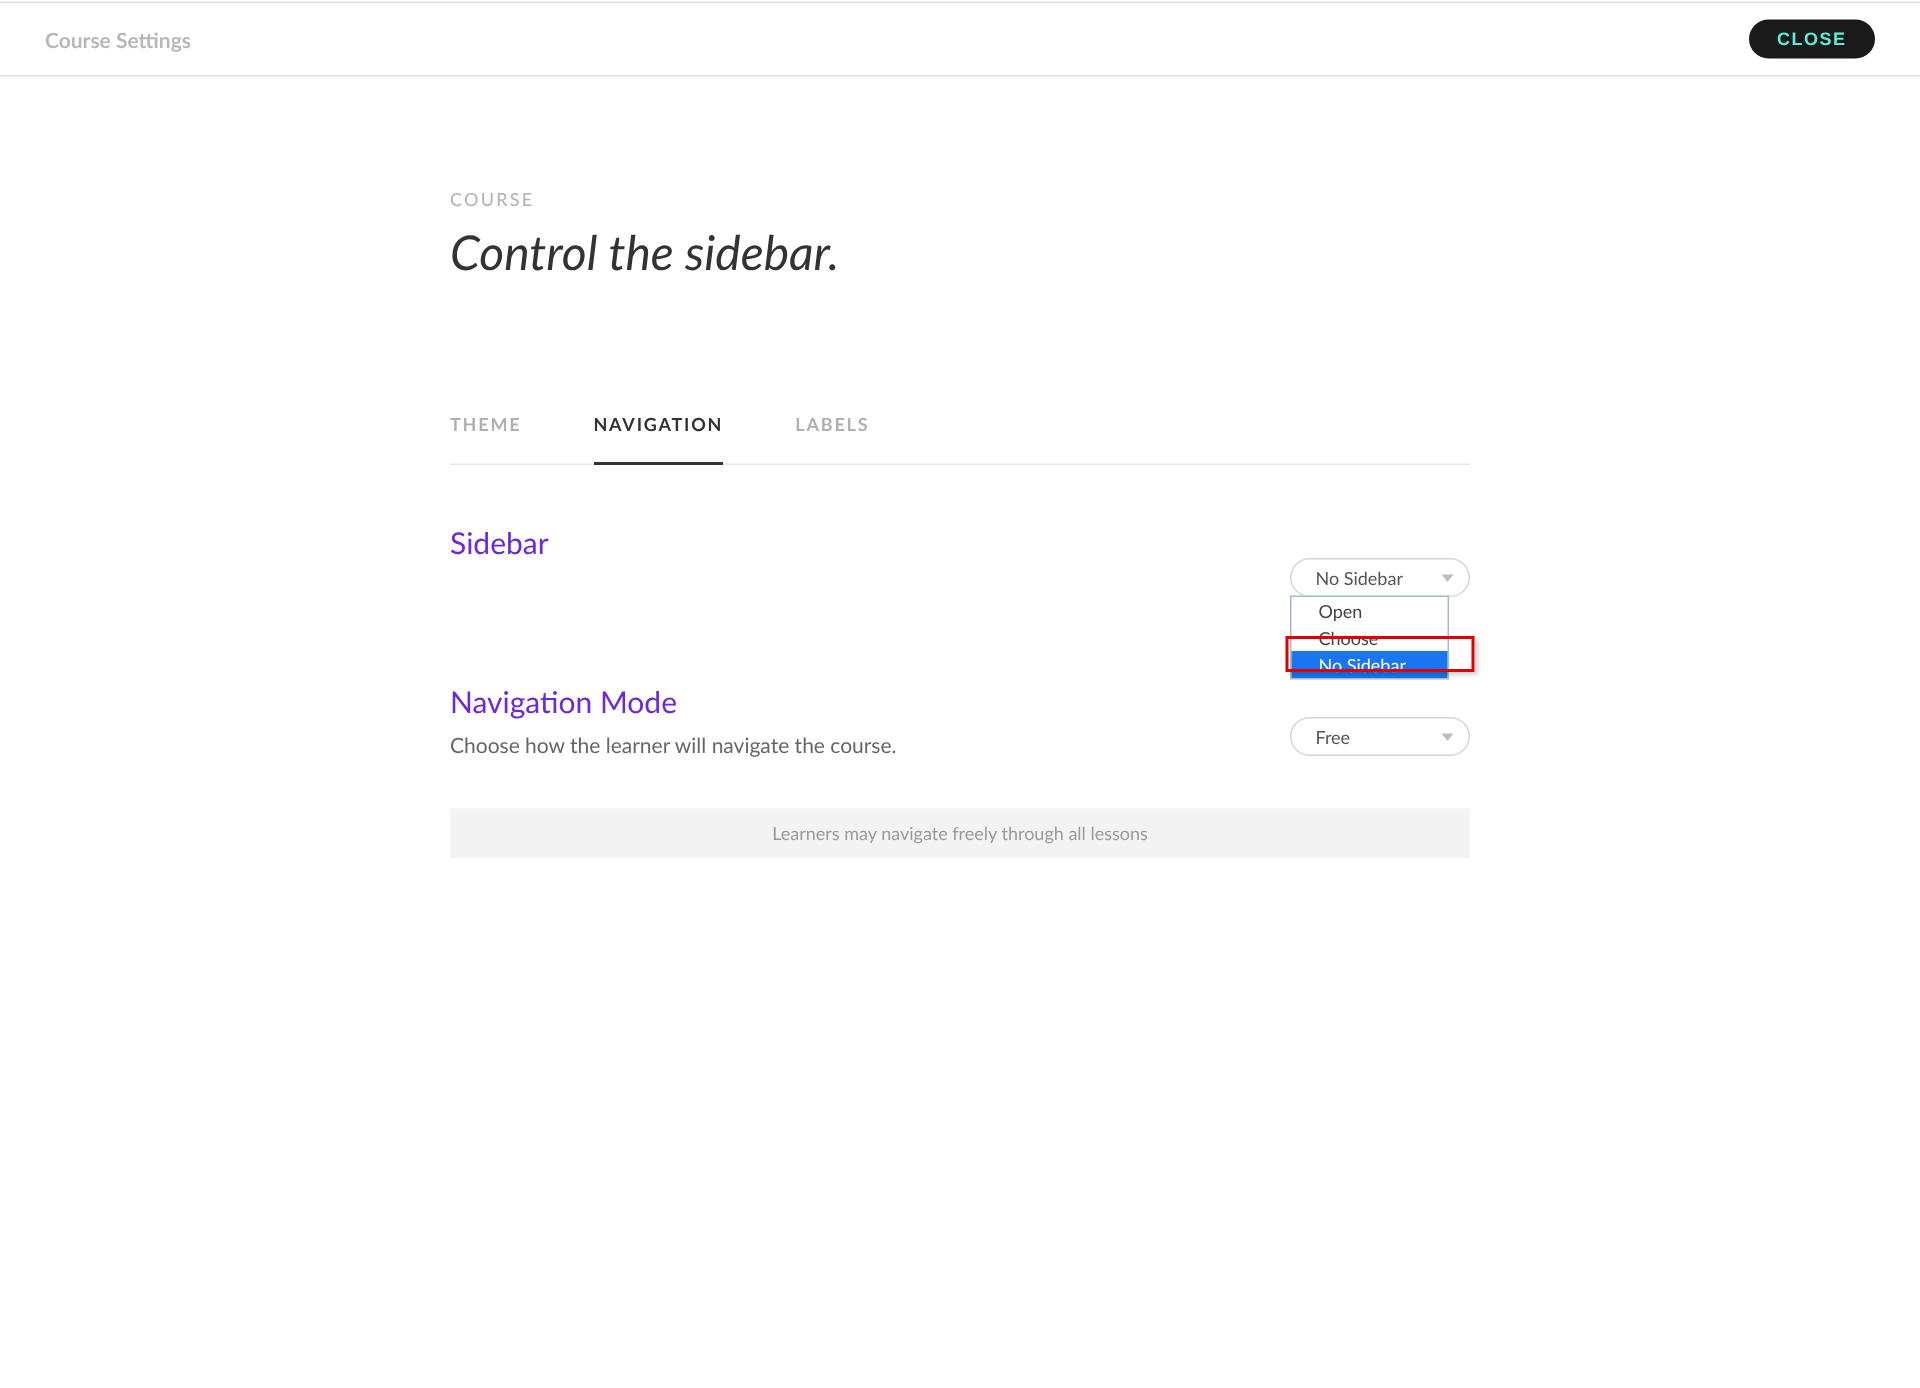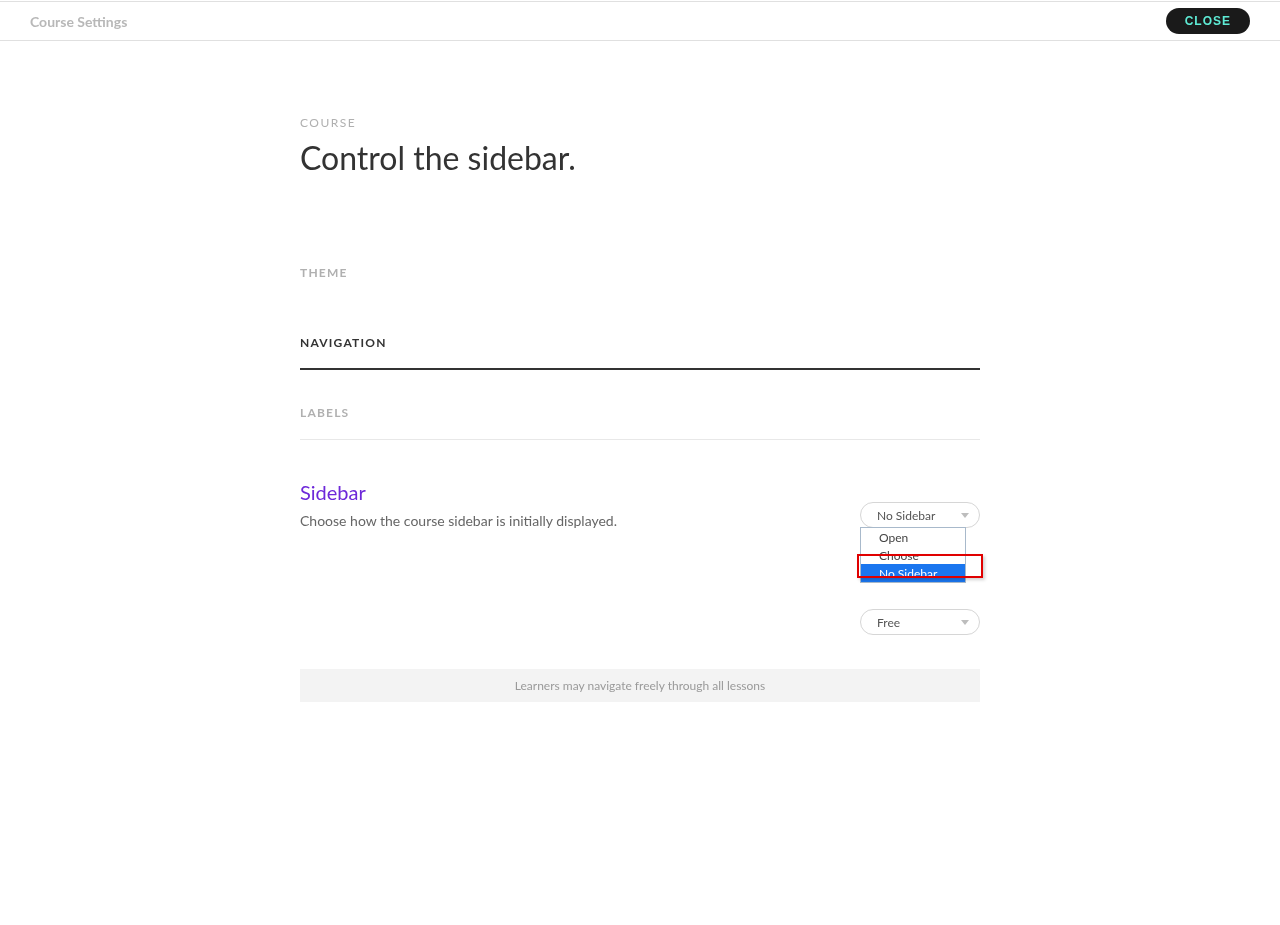--- a/index.html
+++ b/index.html
@@ -8,21 +8,21 @@
       box-sizing: border-box;
     }
     body {
       font-family: -apple-system, BlinkMacSystemFont, "Segoe UI", "Lato", Helvetica, Arial, sans-serif;
       background: #fff;
       width: 1280px;
       height: 925px;
       position: relative;
     }
     .topbar {
-      height: 40px;
+      height: 50px;
       border-top: 1px solid #e0e0e0;
       border-bottom: 1px solid #e0e0e0;
       display: flex;
       align-items: center;
       justify-content: space-between;
       padding: 0 30px;
       background: #fff;
       margin-top: 1px;
     }
     .topbar-title {
@@ -51,27 +51,27 @@
       font-weight: 400;
       letter-spacing: 1.5px;
       color: #b0b0b0;
       margin-bottom: 8px;
     }
     .page-title {
       font-size: 32px;
       font-weight: 400;
       color: #333;
       margin-bottom: 88px;
+      font-style: italic;
     }
     .tabs {
       display: flex;
-      gap: 36px;
+      gap: 48px;
       border-bottom: 1px solid #e8e8e8;
       margin-bottom: 40px;
-      flex-direction: column;
     }
     .tab {
       font-size: 12px;
       font-weight: 700;
       letter-spacing: 1.2px;
       color: #b0b0b0;
       padding-bottom: 18px;
       cursor: pointer;
       border-bottom: 2px solid transparent;
       margin-bottom: -1px;
@@ -180,40 +180,41 @@
   <div class="tabs">
     <div class="tab">THEME</div>
     <div class="tab active">NAVIGATION</div>
     <div class="tab">LABELS</div>
   </div>
 
   <div class="section">
     <div class="section-head">
       <div class="section-left">
         <div class="section-title">Sidebar</div>
-        <div class="section-desc">Choose how the course sidebar is initially displayed.</div>
       </div>
       <div class="dropdown-wrap">
         <div class="dropdown">
           <span>No Sidebar</span>
           <span class="chevron"></span>
         </div>
         <div class="dropdown-menu">
           <div class="dropdown-option">Open</div>
           <div class="dropdown-option">Choose</div>
           <div class="dropdown-option highlighted">No Sidebar</div>
         </div>
         <div class="highlight-border"></div>
       </div>
     </div>
   </div>
 
   <div class="section" style="margin-bottom:0;">
     <div class="section-head">
       <div class="section-left">
+        <div class="section-title">Navigation Mode</div>
+        <div class="section-desc">Choose how the learner will navigate the course.</div>
       </div>
       <div class="dropdown-wrap">
         <div class="dropdown">
           <span>Free</span>
           <span class="chevron"></span>
         </div>
       </div>
     </div>
     <div class="info-banner">Learners may navigate freely through all lessons</div>
   </div>

